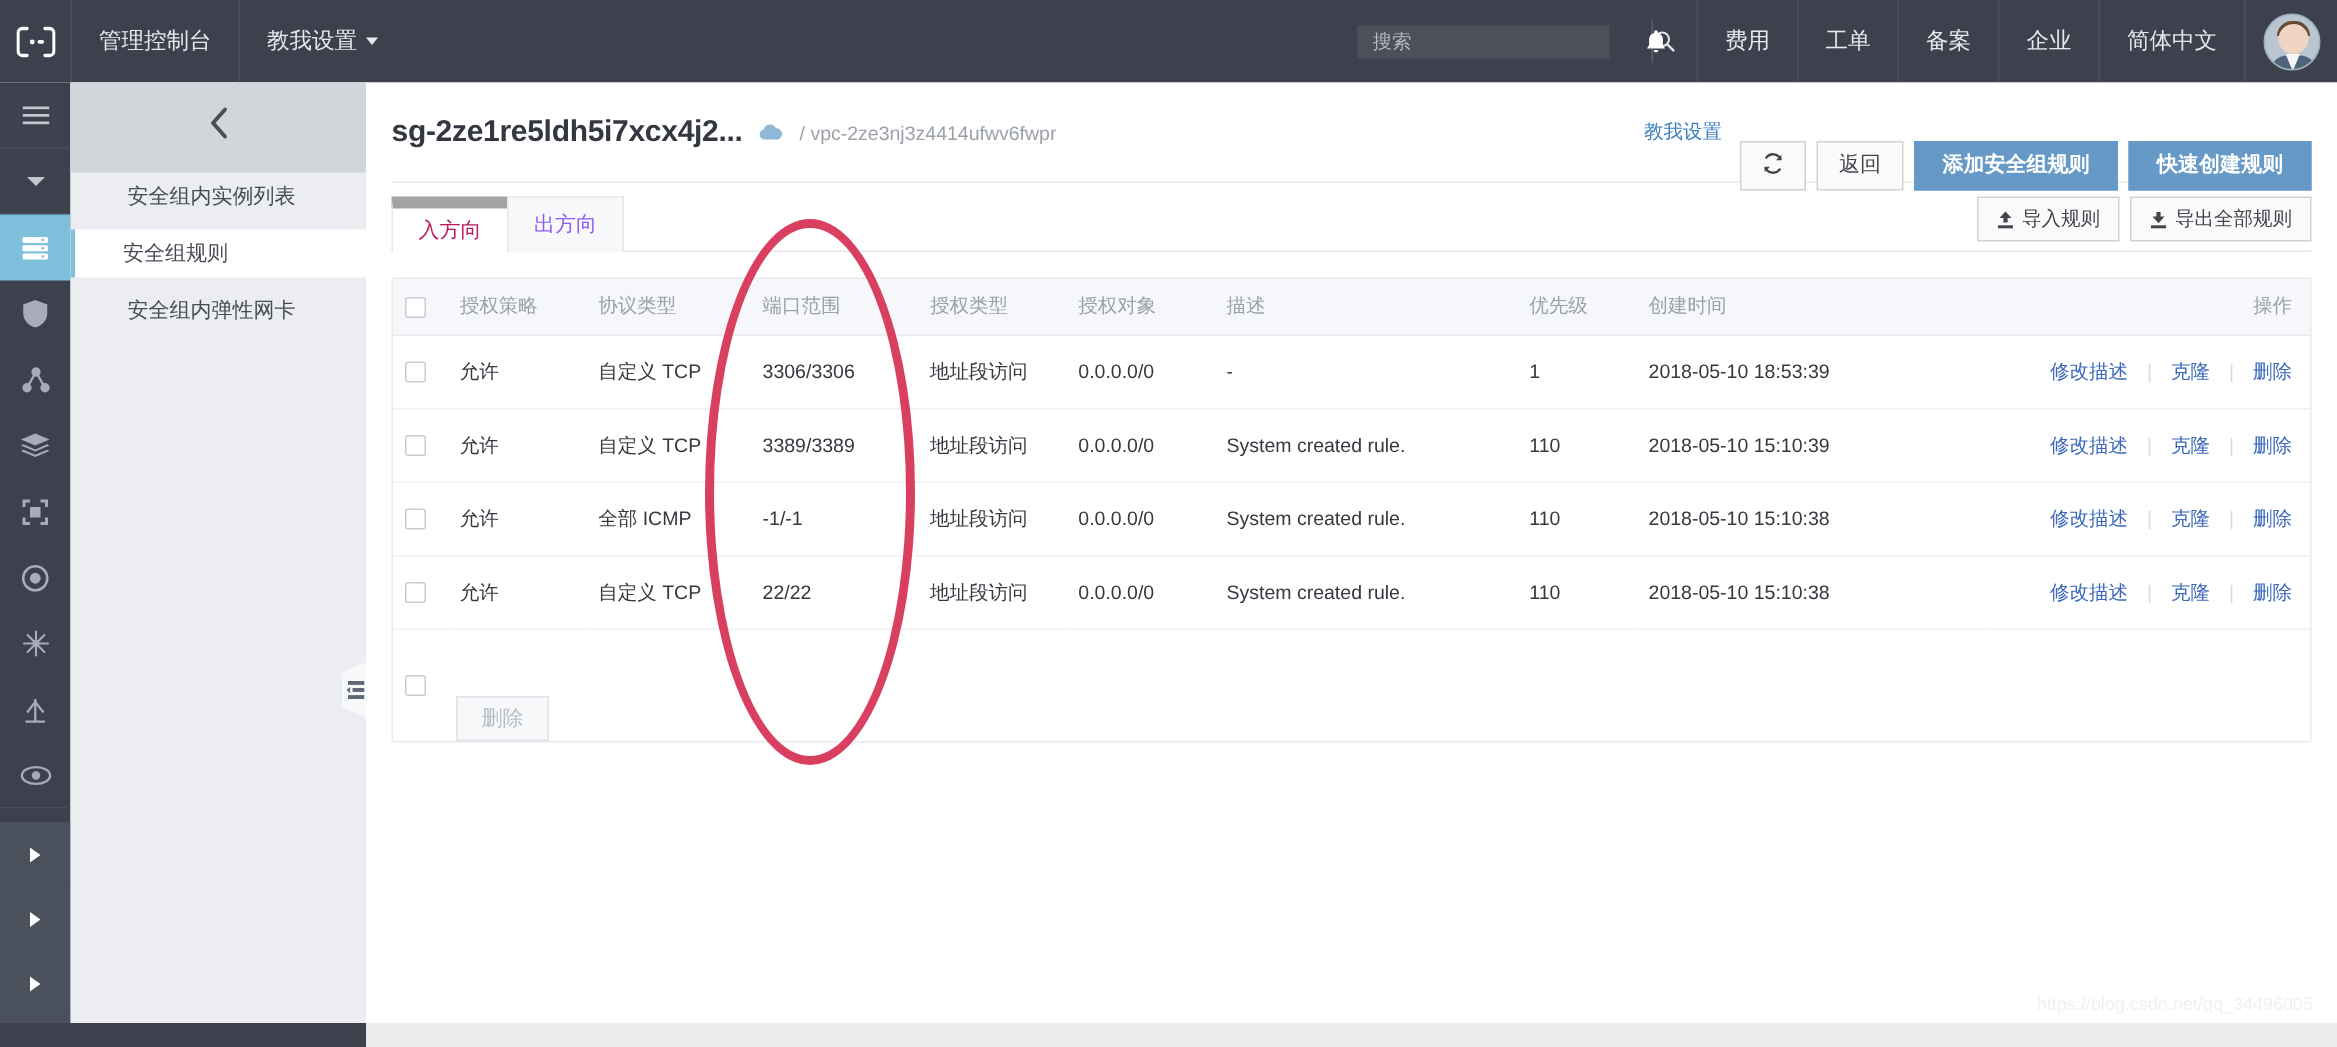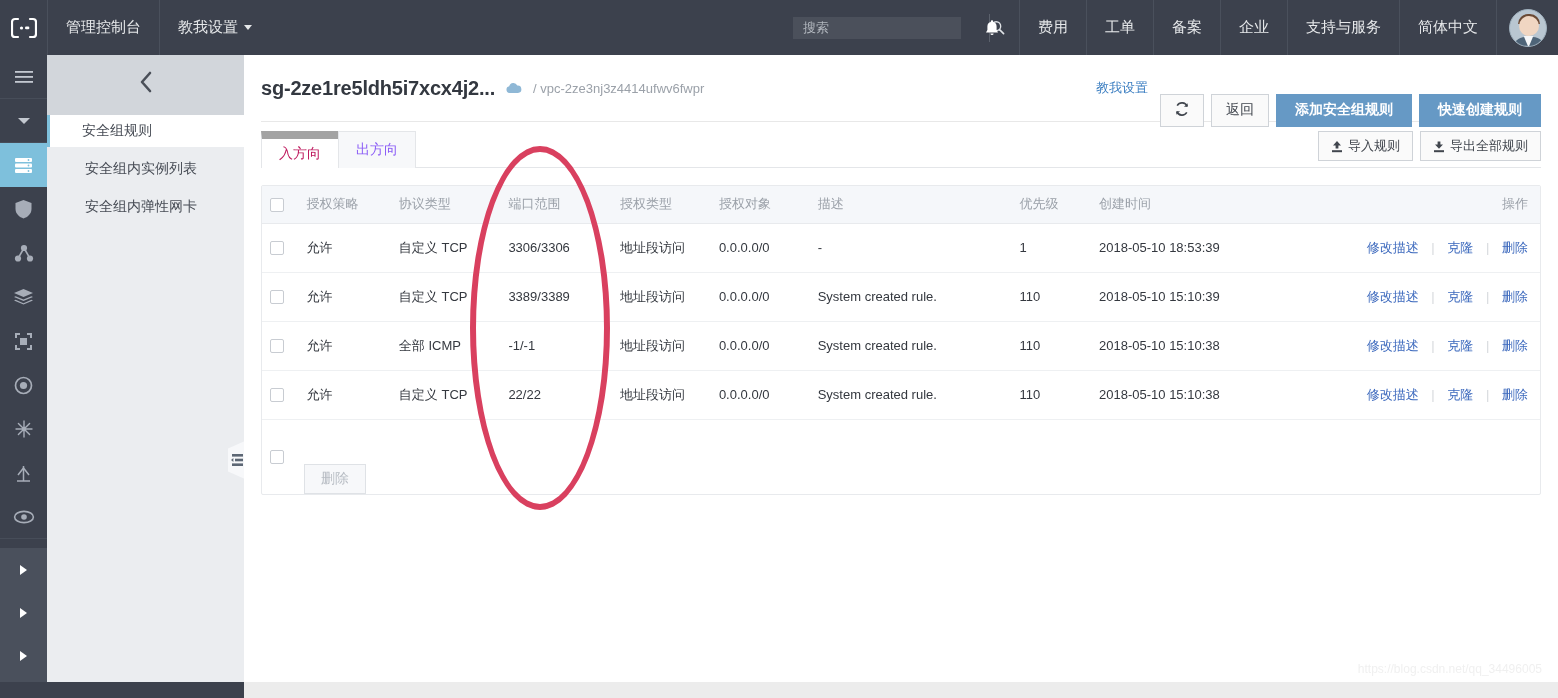--- a/index.html
+++ b/index.html
@@ -277,23 +277,20 @@
     <div class="tb-item">
       <span>工单</span>
     </div>
     <div class="tb-item">
       <span>备案</span>
     </div>
     <div class="tb-item">
       <span>企业</span>
     </div>
     <div class="tb-item">
-      <span>支持与服务</span>
-    </div>
-    <div class="tb-item">
       <span>简体中文</span>
     </div>
     <div class="tb-avatar-cell">
       <div class="avatar">
         <div class="hair"></div>
         <div class="face"></div>
         <div class="body"></div>
         <div class="collar"></div>
       </div>
     </div>
@@ -407,25 +404,25 @@
   </div>
 
   <div class="subnav">
     <div class="subnav-head">
       <span>
         <svg width="16" height="24" viewBox="0 0 16 24">
             <path d="M12 3 L4 12 L12 21" stroke="#4a4f58" stroke-width="2.6" fill="none" stroke-linecap="round" stroke-linejoin="round"></path>
           </svg>
       </span>
     </div>
+    <div class="subnav-item">
+      <span>安全组内实例列表</span>
+    </div>
     <div class="subnav-item active">
       <span>安全组规则</span>
-    </div>
-    <div class="subnav-item">
-      <span>安全组内实例列表</span>
     </div>
     <div class="subnav-item">
       <span>安全组内弹性网卡</span>
     </div>
   </div>
 
   <div class="collapse-handle">
     <svg width="13" height="14" viewBox="0 0 13 14">
         <rect x="2" y="1" width="11" height="2.6" fill="#5d6775"></rect>
         <rect x="5" y="5.7" width="8" height="2.6" fill="#5d6775"></rect>

